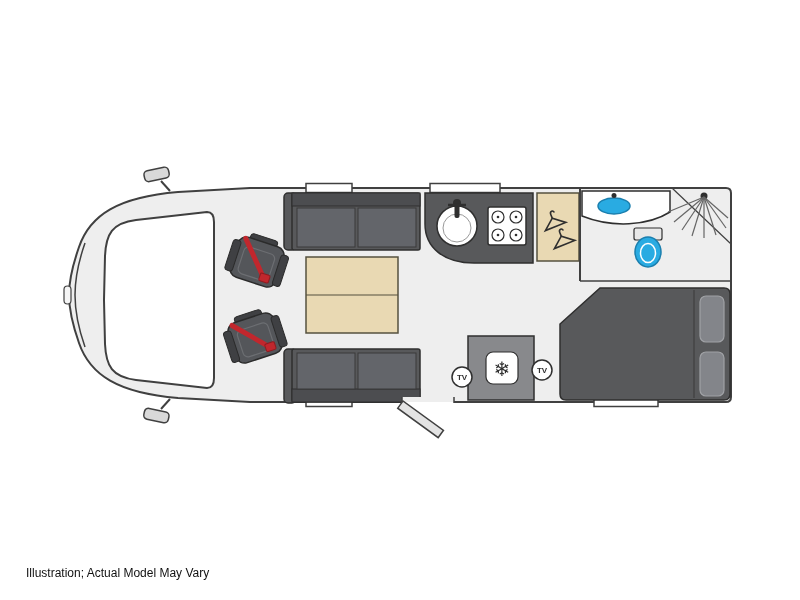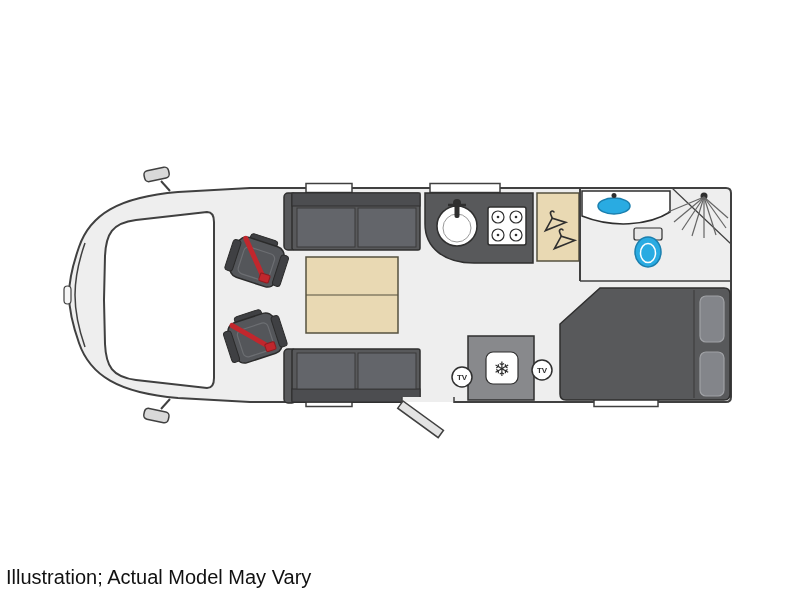--- a/index.html
+++ b/index.html
@@ -1,19 +1,19 @@
 <!DOCTYPE html>
 <html><head>
 <meta charset="utf-8">
 <style>
   html,body { margin:0; padding:0; background:#ffffff; }
   body { width:800px; height:600px; font-family:"Liberation Sans", sans-serif; }
   .stage { position:relative; width:800px; height:600px; background:#ffffff; overflow:hidden; }
   .plan-svg { position:absolute; left:0; top:0; }
-  .caption { position:absolute; left:6px; top:566px; font-size:20px; color:#111111; }
+  .caption { position:absolute; left:26px; top:566px; font-size:12px; color:#111111; }
   svg text { font-family:"Liberation Sans", sans-serif; }
 </style>
 </head>
 <body>
 
 <div class="stage">
 
 <svg class="plan-svg" width="800" height="600" viewBox="0 0 800 600">
 
   <path d="M 726 188 L 250 188 L 178 192 C 118 197 90 215 79 247 C 72 267 69 281 69 295

